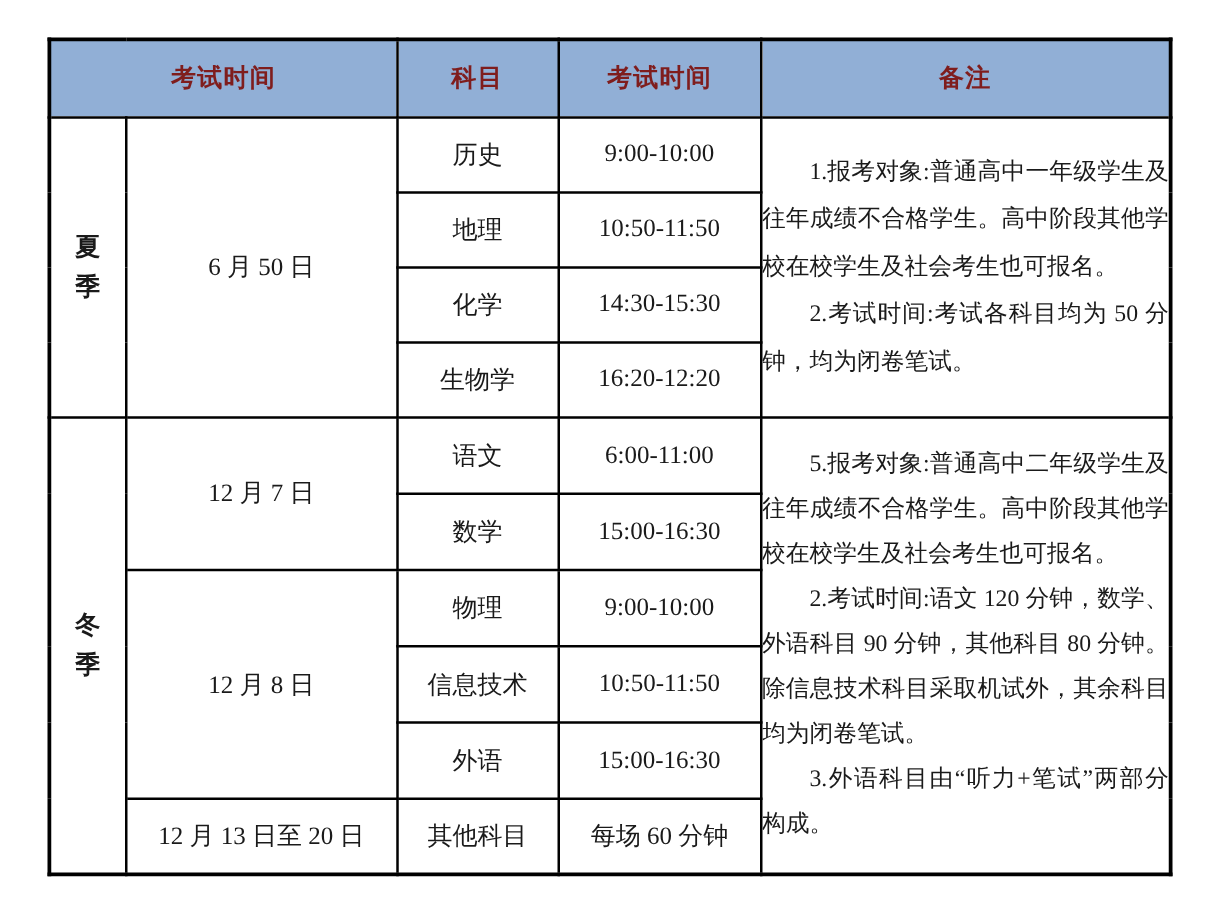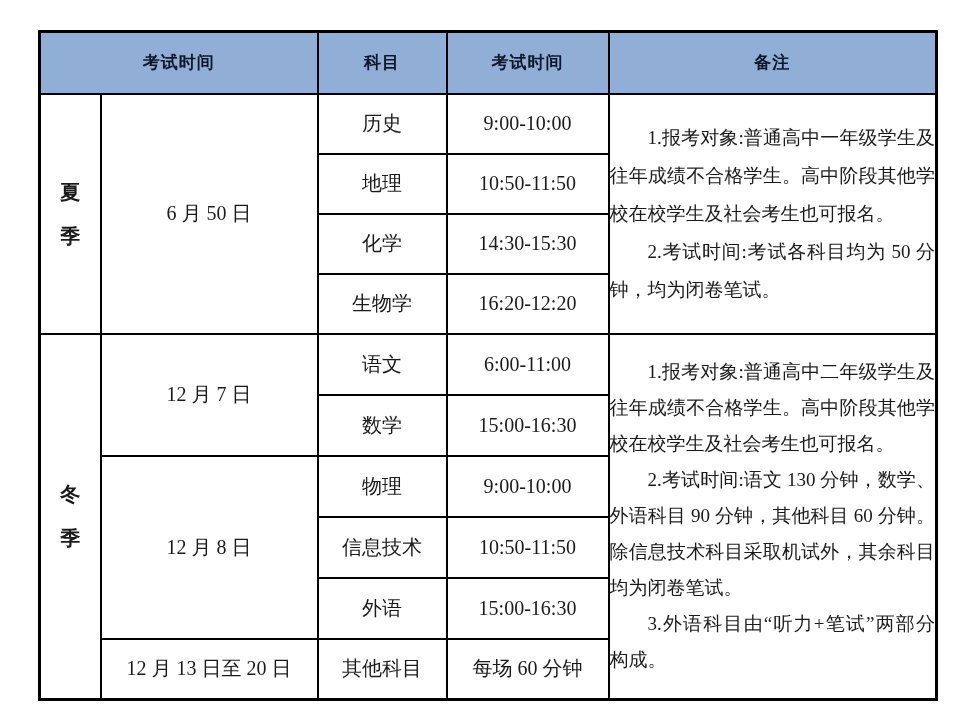--- a/index.html
+++ b/index.html
@@ -30,34 +30,34 @@
     text-align: center;
     vertical-align: middle;
     font-size: 20px;
     overflow: hidden;
   }
   tr.hdr { height: 62px; }
   tr.row-s { height: 60px; }
   tr.row-w { height: 61px; }
   table.sched th {
     background: #91AFD6;
-    color: #0f172a;
+    color: #7f1d1d;
     font-family: "Liberation Sans", "DejaVu Sans", sans-serif;
     font-weight: bold;
-    font-size: 17px;
+    font-size: 20px;
     letter-spacing: 1px;
   }
   td.season {
     font-weight: bold;
   }
   td.season .vert {
     width: 24px;
     margin: 12px auto;
     word-break: break-all;
-    line-height: 44px;
+    line-height: 32px;
     font-size: 20px;
   }
   td.remark {
     vertical-align: top;
     text-align: justify;
     padding: 6px 8px 2px 9px;
   }
   td.remark p {
     margin: 0;
     font-size: 19px;
@@ -115,22 +115,22 @@
       </tr>
 
       <tr class="row-w">
         <td class="season" rowspan="6">
           <div class="vert">冬季</div>
         </td>
         <td rowspan="2">12 月 7 日</td>
         <td>语文</td>
         <td>6:00-11:00</td>
         <td class="remark" rowspan="6">
-          <p>1.报考对象:普通高中二年级学生及往年成绩不合格学生。高中阶段其他学校在校学生及社会考生也可报名。</p>
-          <p>2.考试时间:语文 130 分钟，数学、外语科目 90 分钟，其他科目 60 分钟。除信息技术科目采取机试外，其余科目均为闭卷笔试。</p>
+          <p>5.报考对象:普通高中二年级学生及往年成绩不合格学生。高中阶段其他学校在校学生及社会考生也可报名。</p>
+          <p>2.考试时间:语文 120 分钟，数学、外语科目 90 分钟，其他科目 80 分钟。除信息技术科目采取机试外，其余科目均为闭卷笔试。</p>
           <p>3.外语科目由“听力+笔试”两部分构成。</p>
         </td>
       </tr>
       <tr class="row-w">
         <td>数学</td>
         <td>15:00-16:30</td>
       </tr>
       <tr class="row-w">
         <td rowspan="3">12 月 8 日</td>
         <td>物理</td>

